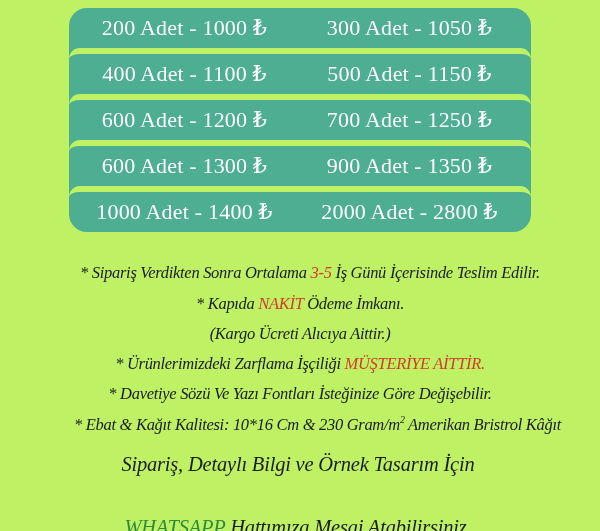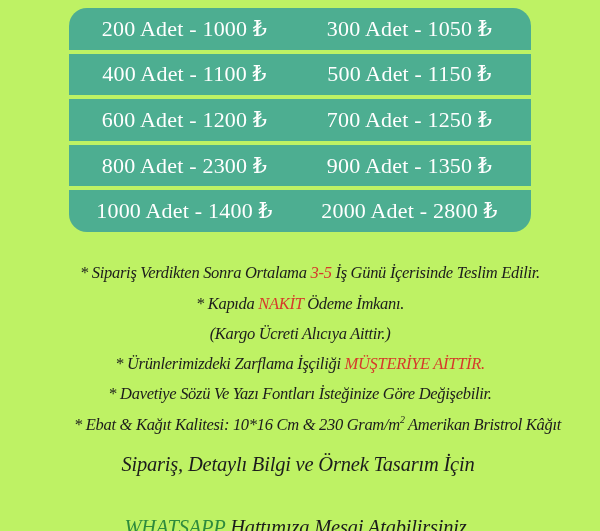--- a/index.html
+++ b/index.html
@@ -28,21 +28,22 @@
     overflow: hidden;
     display: flex;
     flex-direction: column;
   }
   .price-row {
     flex: 1;
     display: grid;
     grid-template-columns: 1fr 1fr;
   }
   .price-row + .price-row {
-    border-top: 4px solid #bef264;
+    border-top: 6px solid #bef264;
+    border-radius: 11px;
   }
   .price-cell {
     display: flex;
     align-items: center;
     justify-content: center;
     color: #ffffff;
     font-size: 22px;
     letter-spacing: 0.2px;
     white-space: nowrap;
   }
@@ -100,21 +101,21 @@
     </div>
     <div class="price-row">
       <div class="price-cell left">400 Adet - 1100 ₺</div>
       <div class="price-cell right">500 Adet - 1150 ₺</div>
     </div>
     <div class="price-row">
       <div class="price-cell left">600 Adet - 1200 ₺</div>
       <div class="price-cell right">700 Adet - 1250 ₺</div>
     </div>
     <div class="price-row">
-      <div class="price-cell left">800 Adet - 2300 ₺</div>
+      <div class="price-cell left">600 Adet - 1300 ₺</div>
       <div class="price-cell right">900 Adet - 1350 ₺</div>
     </div>
     <div class="price-row">
       <div class="price-cell left">1000 Adet - 1400 ₺</div>
       <div class="price-cell right">2000 Adet - 2800 ₺</div>
     </div>
   </div>
 
   <div class="note-line n1">
     <span>* Sipariş Verdikten Sonra Ortalama </span><span class="hl-red">3-5</span><span> İş Günü İçerisinde Teslim Edilir.</span>

